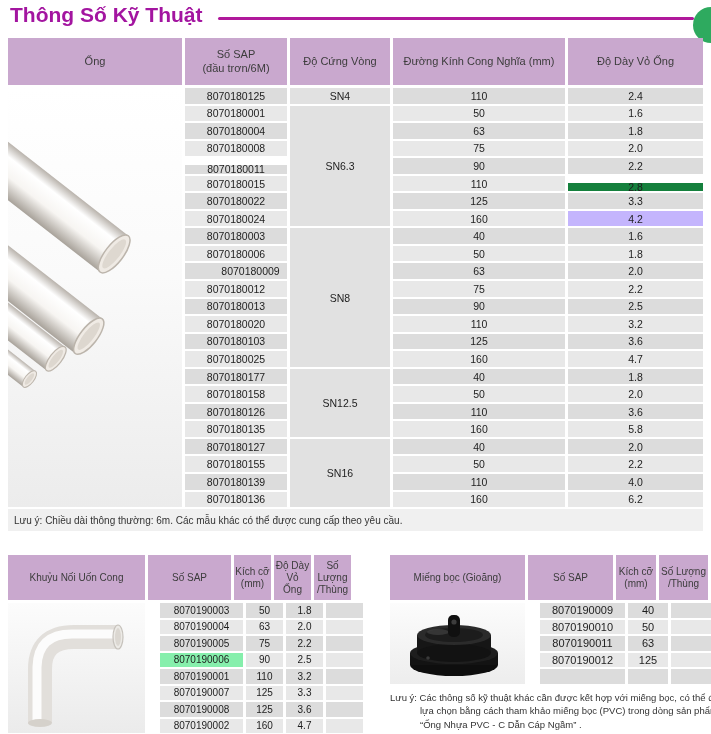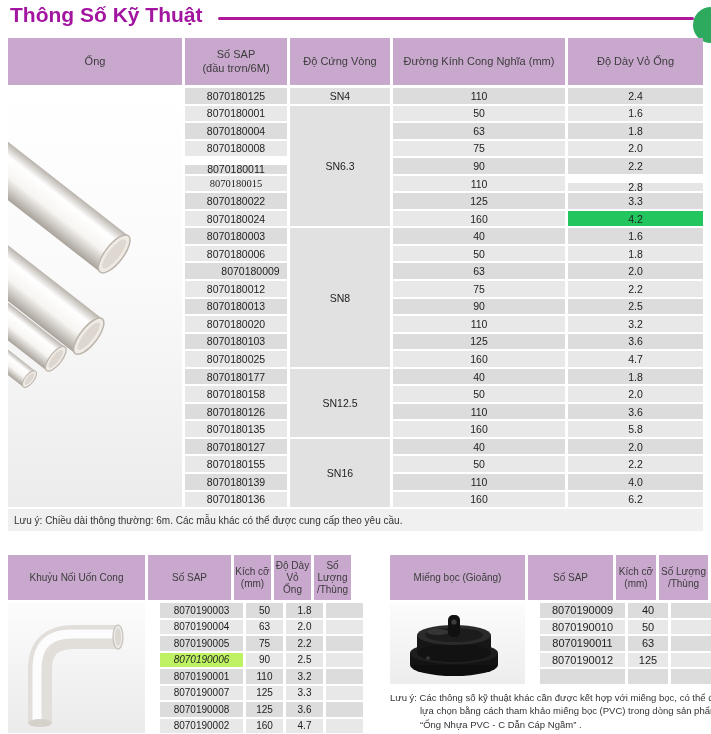--- a/index.html
+++ b/index.html
@@ -134,29 +134,29 @@
         <div class="cell" style="background: rgb(232, 232, 232); grid-area: 2 / 4;">1.6</div>
         <div class="cell" style="background: rgb(220, 220, 220); grid-area: 3 / 1;">8070180004</div>
         <div class="cell" style="background: rgb(220, 220, 220); grid-area: 3 / 3;">63</div>
         <div class="cell" style="background: rgb(220, 220, 220); grid-area: 3 / 4;">1.8</div>
         <div class="cell" style="background: rgb(232, 232, 232); grid-area: 4 / 1;">8070180008</div>
         <div class="cell" style="background: rgb(232, 232, 232); grid-area: 4 / 3;">75</div>
         <div class="cell" style="background: rgb(232, 232, 232); grid-area: 4 / 4;">2.0</div>
         <div class="cell" style="background: rgb(220, 220, 220); grid-area: 5 / 1; margin-top: 7px;">8070180011</div>
         <div class="cell" style="background: rgb(220, 220, 220); grid-area: 5 / 3;">90</div>
         <div class="cell" style="background: rgb(220, 220, 220); grid-area: 5 / 4;">2.2</div>
-        <div class="cell" style="background: rgb(232, 232, 232); grid-area: 6 / 1; font-family: Liberation Serif, serif;">8070180015</div>
+        <div class="cell" style="background: rgb(232, 232, 232); grid-area: 6 / 1;">8070180015</div>
         <div class="cell" style="background: rgb(232, 232, 232); grid-area: 6 / 3;">110</div>
-        <div class="cell" style="background: #e5e5e5; grid-area: 6 / 4; margin-top: 7px;">2.8</div>
+        <div class="cell" style="background: #15803d; grid-area: 6 / 4; margin-top: 7px;">2.8</div>
         <div class="cell" style="background: rgb(220, 220, 220); grid-area: 7 / 1;">8070180022</div>
         <div class="cell" style="background: rgb(220, 220, 220); grid-area: 7 / 3;">125</div>
         <div class="cell" style="background: rgb(220, 220, 220); grid-area: 7 / 4;">3.3</div>
         <div class="cell" style="background: rgb(232, 232, 232); grid-area: 8 / 1;">8070180024</div>
         <div class="cell" style="background: rgb(232, 232, 232); grid-area: 8 / 3;">160</div>
-        <div class="cell" style="background: #22c55e; grid-area: 8 / 4;">4.2</div>
+        <div class="cell" style="background: #c4b5fd; grid-area: 8 / 4;">4.2</div>
         <div class="cell" style="background: rgb(225, 225, 225); grid-area: 9 / 2 / span 8;">SN8</div>
         <div class="cell" style="background: rgb(220, 220, 220); grid-area: 9 / 1; text-align: right;">8070180003</div>
         <div class="cell" style="background: rgb(220, 220, 220); grid-area: 9 / 3;">40</div>
         <div class="cell" style="background: rgb(220, 220, 220); grid-area: 9 / 4;">1.6</div>
         <div class="cell" style="background: rgb(232, 232, 232); grid-area: 10 / 1;">8070180006</div>
         <div class="cell" style="background: rgb(232, 232, 232); grid-area: 10 / 3;">50</div>
         <div class="cell" style="background: rgb(232, 232, 232); grid-area: 10 / 4;">1.8</div>
         <div class="cell" style="background: rgb(220, 220, 220); grid-area: 11 / 1; padding-left: 29px;">8070180009</div>
         <div class="cell" style="background: rgb(220, 220, 220); grid-area: 11 / 3;">63</div>
         <div class="cell" style="background: rgb(220, 220, 220); grid-area: 11 / 4;">2.0</div>
@@ -233,21 +233,21 @@
         <div class="cell" style="background: rgb(220, 220, 220);">1.8</div>
         <div class="cell" style="background: rgb(220, 220, 220);"></div>
         <div class="cell" style="background: rgb(232, 232, 232);">8070190004</div>
         <div class="cell" style="background: rgb(232, 232, 232);">63</div>
         <div class="cell" style="background: rgb(232, 232, 232);">2.0</div>
         <div class="cell" style="background: rgb(232, 232, 232);"></div>
         <div class="cell" style="background: rgb(220, 220, 220);">8070190005</div>
         <div class="cell" style="background: rgb(220, 220, 220);">75</div>
         <div class="cell" style="background: rgb(220, 220, 220);">2.2</div>
         <div class="cell" style="background: rgb(220, 220, 220);"></div>
-        <div class="cell" style="background: #bef264; font-style: italic;">8070190006</div>
+        <div class="cell" style="background: #86efac;">8070190006</div>
         <div class="cell" style="background: rgb(232, 232, 232);">90</div>
         <div class="cell" style="background: rgb(232, 232, 232);">2.5</div>
         <div class="cell" style="background: rgb(232, 232, 232);"></div>
         <div class="cell" style="background: rgb(220, 220, 220);">8070190001</div>
         <div class="cell" style="background: rgb(220, 220, 220);">110</div>
         <div class="cell" style="background: rgb(220, 220, 220);">3.2</div>
         <div class="cell" style="background: rgb(220, 220, 220);"></div>
         <div class="cell" style="background: rgb(232, 232, 232);">8070190007</div>
         <div class="cell" style="background: rgb(232, 232, 232);">125</div>
         <div class="cell" style="background: rgb(232, 232, 232);">3.3</div>

